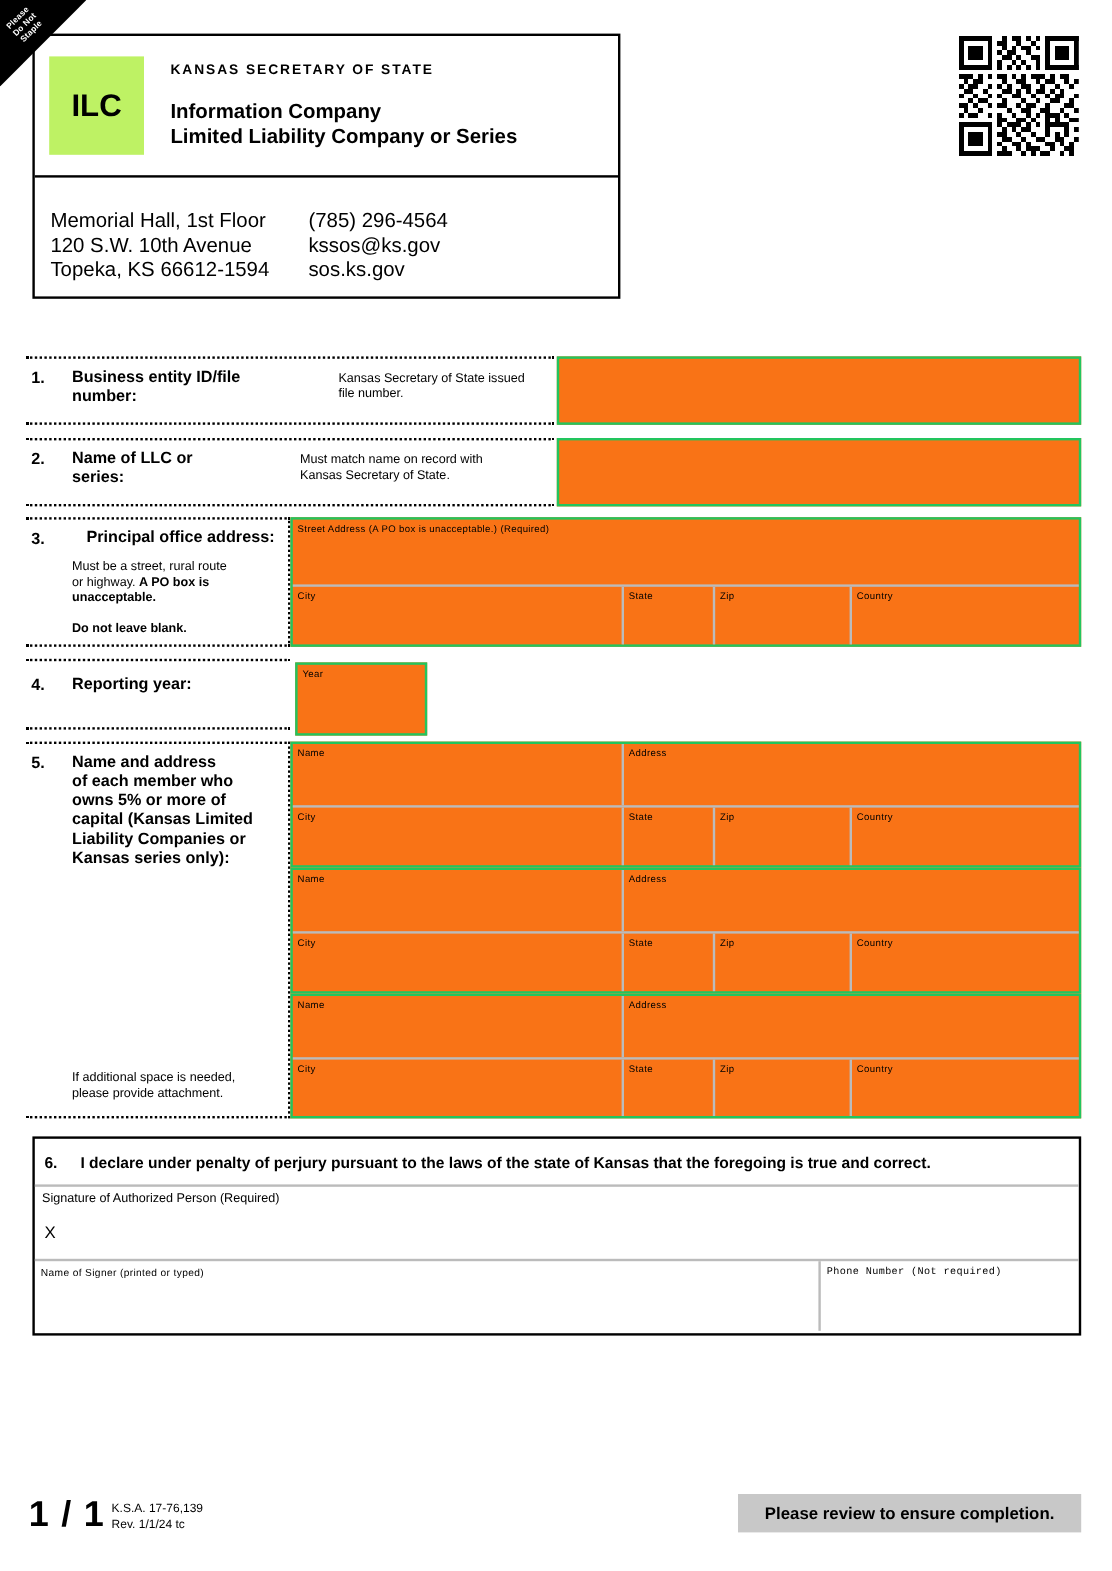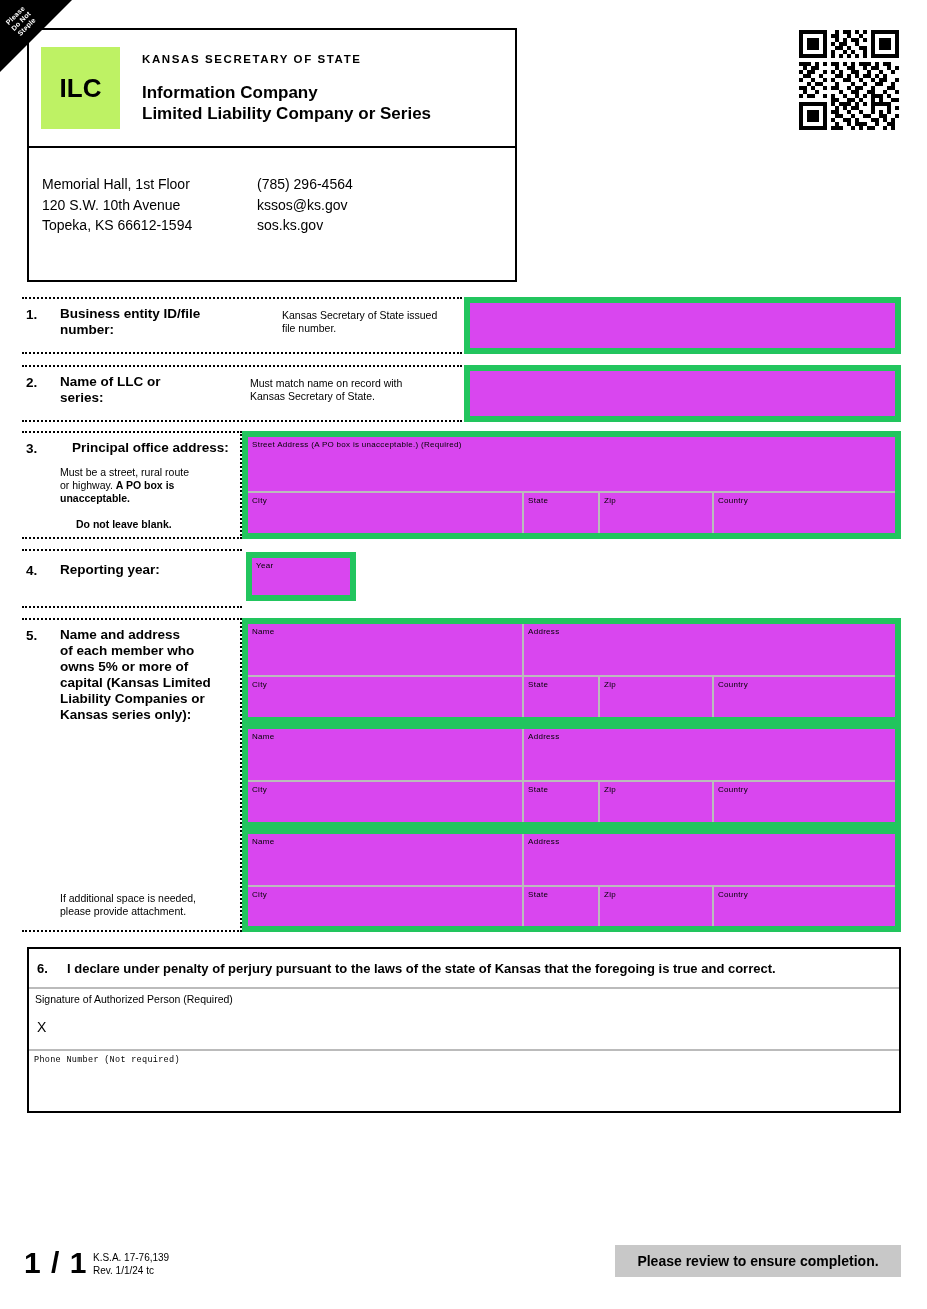--- a/index.html
+++ b/index.html
@@ -82,25 +82,25 @@
   .hdr-kss {
     font-size: 11.5px;
     font-weight: bold;
     letter-spacing: 1.6px;
     margin-bottom: 17px;
   }
   .hdr-l1 { font-size: 17px; font-weight: bold; line-height: 21px; }
   .hdr-l2 { font-size: 17px; font-weight: bold; line-height: 21px; }
 
   .hdr-bottom {
-    height: 132px;
+    height: 99px;
     display: flex;
     padding: 26px 0 0 13px;
     box-sizing: border-box;
-    font-size: 14px;
+    font-size: 17px;
     line-height: 20.5px;
   }
   .hdr-addr { width: 215px; white-space: pre-line; }
   .hdr-contact { white-space: pre-line; }
 
   
   .qr-wrap {
     position: absolute;
     left: 799px; top: 30px;
     width: 100px; height: 100px;
@@ -136,23 +136,23 @@
     position: absolute;
     font-size: 10.5px;
     line-height: 13px;
     font-weight: normal;
   }
   .lbl-sub b { font-weight: bold; }
 
   
   .fbox {
     position: absolute;
-    border: 6px solid #22c55e;
-    box-sizing: border-box;
-    background: #d946ef;
+    border: 2px solid #22c55e;
+    box-sizing: border-box;
+    background: #f97316;
   }
   .caption {
     font-size: 8px;
     line-height: 10px;
     padding: 3px 0 0 4px;
     letter-spacing: .3px;
     white-space: nowrap;
   }
   .row-split {
     position: absolute;
@@ -470,21 +470,21 @@
   <div class="fbox" style="left:464px; top:365px; width:437px; height:57px;"></div>
 
   <div class="sec dash-top dash-bottom dash-right" style="left:22px; top:431px; width:220px; height:108px;">
     <div class="lbl-num" style="left:4px; top:8px;">3.</div>
     <div class="lbl-main" style="left:38px; top:7px;margin-left:12px;">Principal office address:</div>
     <div class="lbl-sub" style="left:38px; top:33px;">
       <span>Must be a street, rural route</span><br>
       <span>or highway. </span><b>A PO box is</b><br>
       <b>unacceptable.</b>
     </div>
-    <div class="lbl-sub" style="left:38px; top:85px;margin-left:16px;">
+    <div class="lbl-sub" style="left:38px; top:85px;">
       <b>Do not leave blank.</b>
     </div>
   </div>
 
   <div class="fbox" style="left:242px; top:431px; width:659px; height:108px;">
     <div class="subcell" style="left:0; top:0; right:0; height:54px;">
       <div class="caption">Street Address (A PO box is unacceptable.) (Required)</div>
     </div>
     <div class="row-split" style="top:54px;"></div>
     <div class="subcell" style="left:0; top:56px; width:274px; bottom:0;">
@@ -501,21 +501,21 @@
     <div class="col-split" style="left:464px; top:56px;"></div>
     <div class="subcell" style="left:466px; top:56px; right:0; bottom:0;">
       <div class="caption">Country</div>
     </div>
   </div>
 
   <div class="sec dash-top dash-bottom" style="left:22px; top:549px; width:220px; height:59px;">
     <div class="lbl-num" style="left:4px; top:12px;">4.</div>
     <div class="lbl-main" style="left:38px; top:11px;">Reporting year:</div>
   </div>
-  <div class="fbox" style="left:246px; top:552px; width:110px; height:49px;">
+  <div class="fbox" style="left:246px; top:552px; width:110px; height:61px;">
     <div class="caption">Year</div>
   </div>
 
   <div class="sec dash-top dash-bottom dash-right" style="left:22px; top:618px; width:220px; height:314px;">
     <div class="lbl-num" style="left:4px; top:8px;">5.</div>
     <div class="lbl-main" style="left:38px; top:7px; white-space:pre-line;">Name and address
 of each member who
 owns 5% or more of
 capital (Kansas Limited
 Liability Companies or
@@ -605,20 +605,23 @@
   <div class="sec6">
     <div class="sec6-decl">
       <span class="n">6.</span>
       <span>I declare under penalty of perjury pursuant to the laws of the state of Kansas that the foregoing is true and correct.</span>
     </div>
     <div class="sec6-sig">
       <div class="cap">Signature of Authorized Person (Required)</div>
       <div class="xmark">X</div>
     </div>
     <div class="sec6-names">
+      <div class="left">
+        <div class="cap">Name of Signer (printed or typed)</div>
+      </div>
       <div class="right">
         <div class="cap">Phone Number (Not required)</div>
       </div>
     </div>
   </div>
 
   <div class="footer-page">1 / 1</div>
   <div class="footer-meta">K.S.A. 17-76,139
 Rev. 1/1/24 tc</div>
   <div class="footer-banner">Please review to ensure completion.</div>

